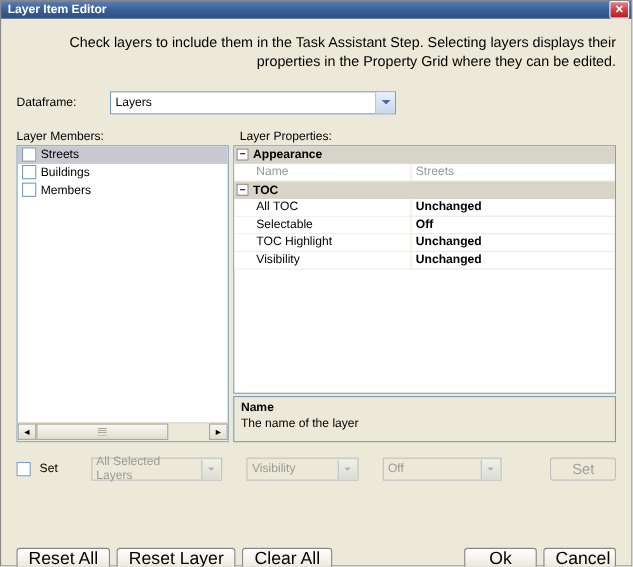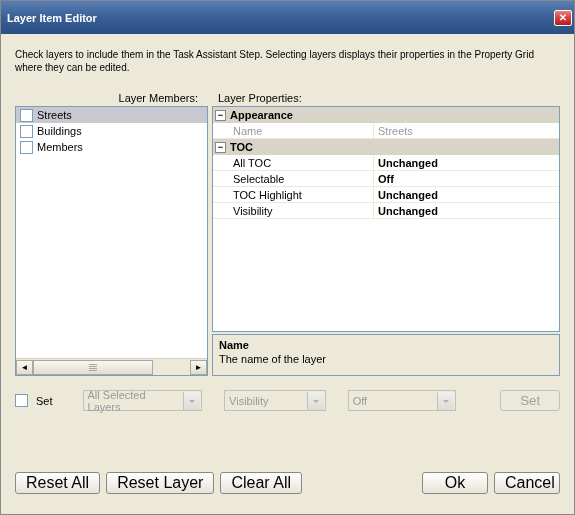--- a/index.html
+++ b/index.html
@@ -13,21 +13,21 @@
 }
 .window {
   width: 575px;
   height: 515px;
   border: 1px solid #888;
   background: #ece9d8;
   display: flex;
   flex-direction: column;
 }
 .titlebar {
-  height: 33px;
+  height: 20px;
   background: linear-gradient(to bottom, #5a7fb5 0%, #3a5f95 50%, #2a4f85 100%);
   display: flex;
   align-items: center;
   justify-content: space-between;
   padding: 0 2px 0 6px;
 }
 .titlebar-text {
   color: #fff;
   font-weight: bold;
   font-size: 11px;
@@ -46,24 +46,25 @@
   font-weight: bold;
   cursor: pointer;
 }
 .content {
   flex: 1;
   padding: 14px 14px 10px 14px;
   display: flex;
   flex-direction: column;
 }
 .instruction {
-  font-size: 10px;
+  font-size: 13px;
   color: #000;
   margin-bottom: 18px;
   line-height: 1.3;
+  text-align: right;
 }
 .dataframe-row {
   display: flex;
   align-items: center;
   margin-bottom: 14px;
 }
 .dataframe-label {
   width: 85px;
 }
 .dataframe-select {
@@ -98,21 +99,21 @@
 .select-arrow::before {
   content: "";
   border-left: 4px solid transparent;
   border-right: 4px solid transparent;
   border-top: 4px solid #4a6a9a;
 }
 .columns-header {
   display: flex;
   margin-bottom: 2px;
 }
-.col-left-head { width: 183px; text-align: right; }
+.col-left-head { width: 183px; }
 .col-right-head { flex: 1; padding-left: 20px; }
 .panels {
   display: flex;
   height: 270px;
   gap: 4px;
 }
 .members-panel {
   width: 193px;
   border: 1px solid #7b9ebd;
   background: #fff;
@@ -321,20 +322,27 @@
   <div class="titlebar">
     <span class="titlebar-text">Layer Item Editor</span>
     <div class="close-btn">
       <span>✕</span>
     </div>
   </div>
 
   <div class="content">
     <div class="instruction">Check layers to include them in the Task Assistant Step. Selecting layers displays their properties in the Property Grid where they can be edited.</div>
 
+    <div class="dataframe-row">
+      <span class="dataframe-label">Dataframe:</span>
+      <div class="select-wrap">
+        <input class="dataframe-select" readonly="" value="Layers" style="">
+        <div class="select-arrow"></div>
+      </div>
+    </div>
 
     <div class="columns-header">
       <div class="col-left-head">Layer Members:</div>
       <div class="col-right-head">Layer Properties:</div>
     </div>
 
     <div class="panels">
       <div class="members-panel">
         <div class="members-list">
           <div class="member-item selected">

